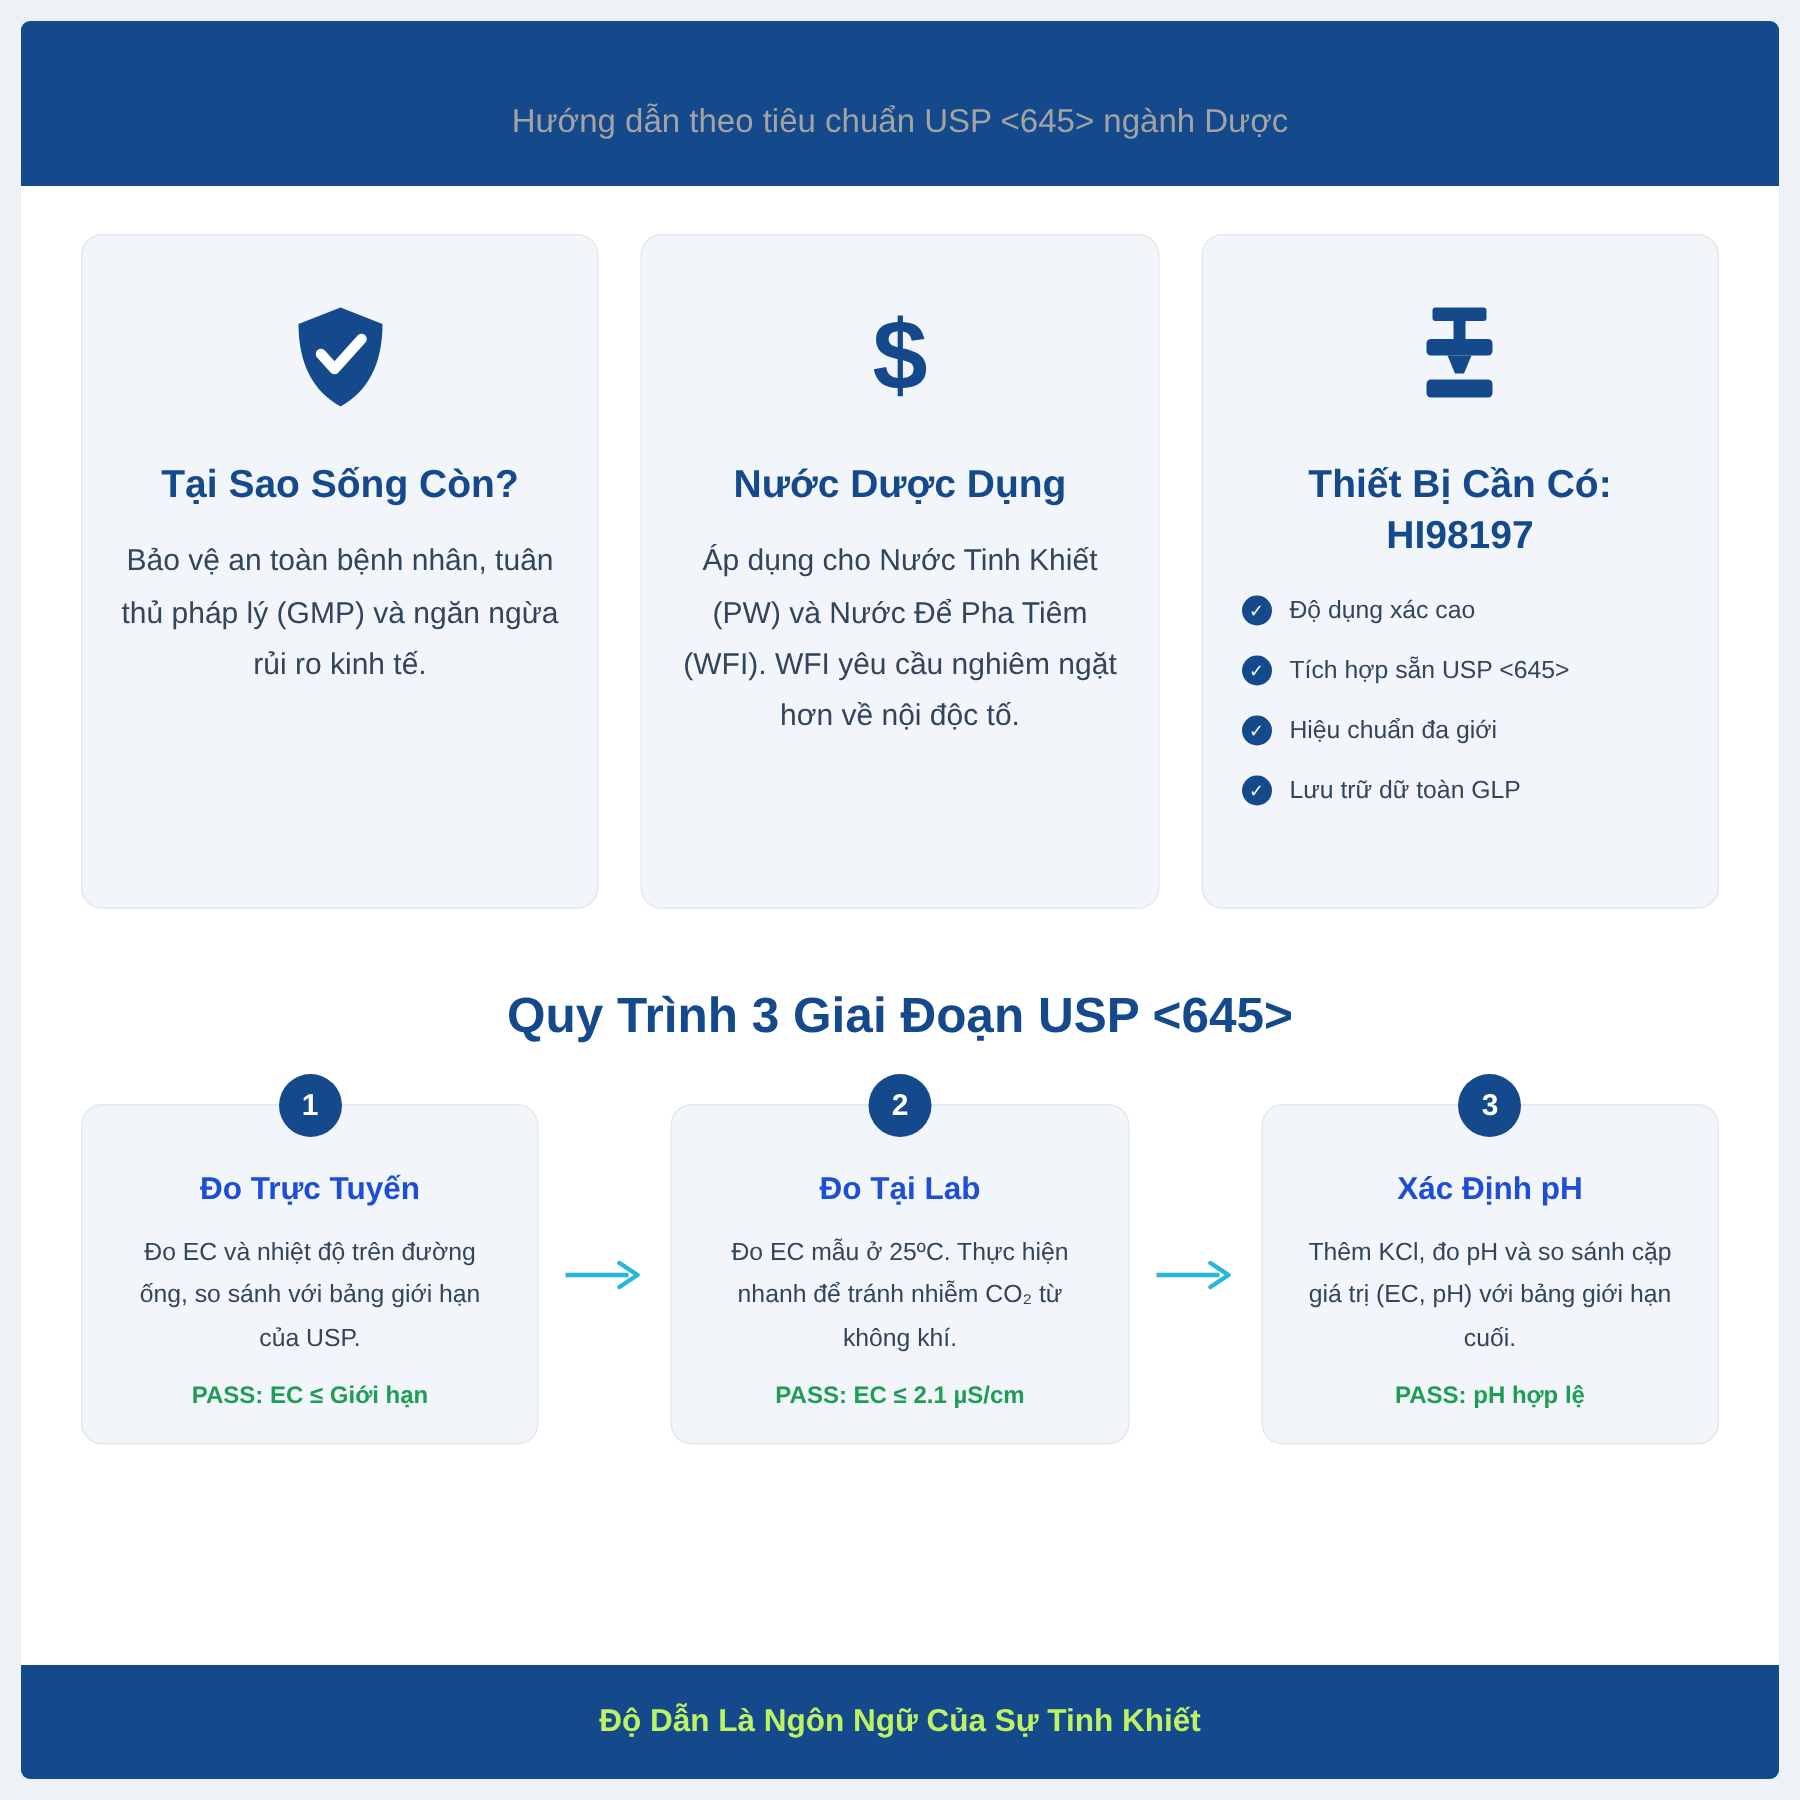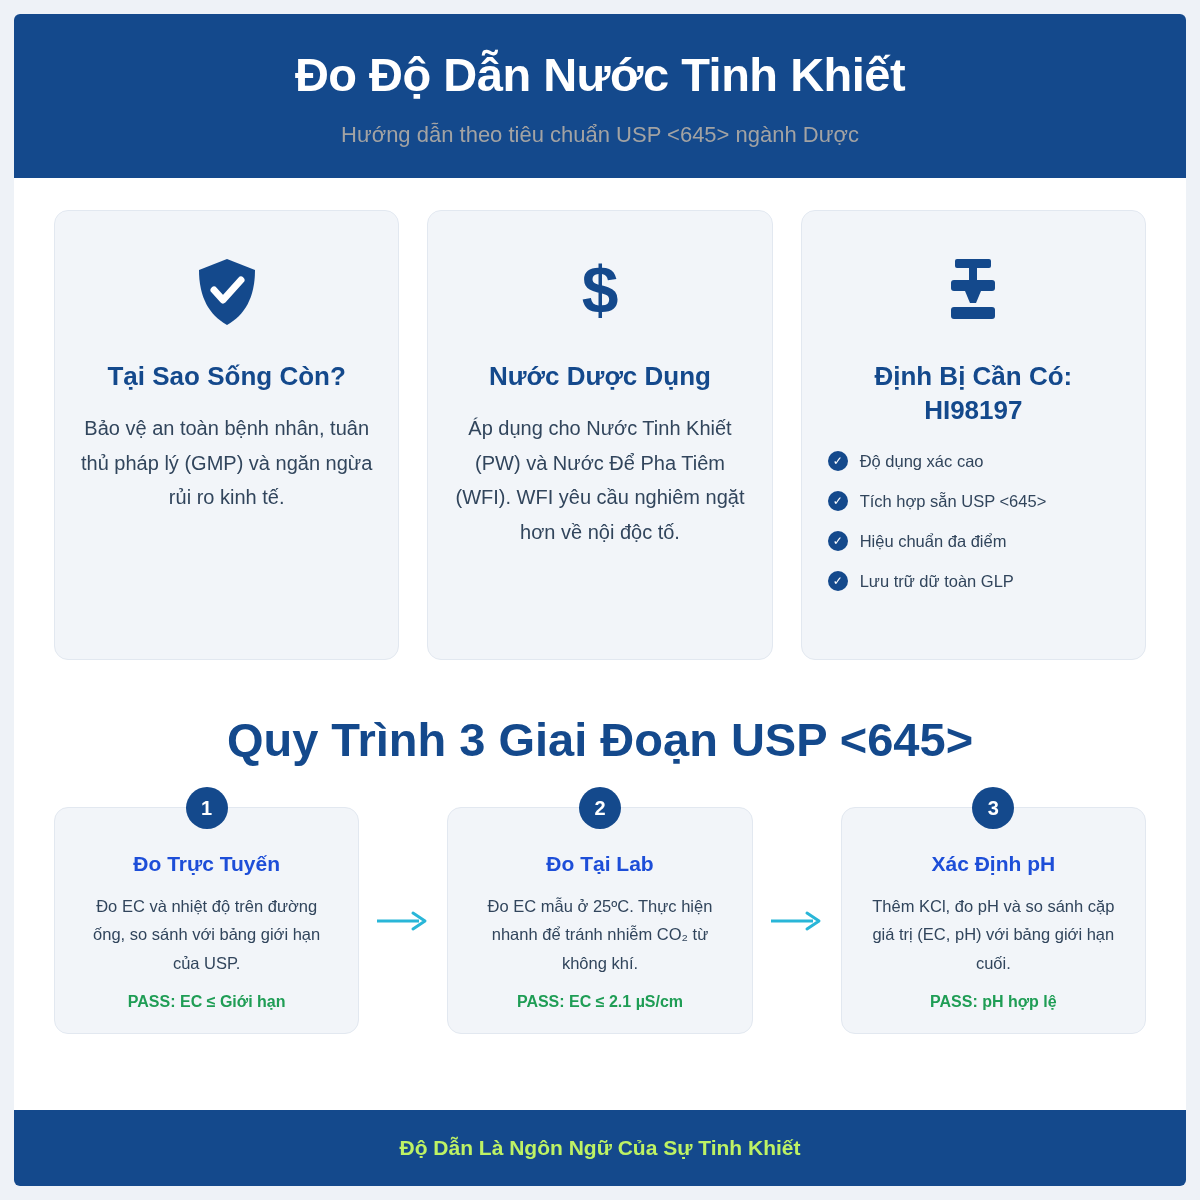--- a/index.html
+++ b/index.html
@@ -128,21 +128,21 @@
     line-height: 20px;
     text-align: center;
     margin-top: 1px;
   }
 
   
   .process-title {
     margin: 52px 0 0 0;
     text-align: center;
     color: #14498c;
-    font-size: 47px;
+    font-size: 33px;
     font-weight: bold;
   }
   .steps {
     display: flex;
     align-items: stretch;
     margin-top: 40px;
   }
   .step {
     position: relative;
     flex: 1 1 0;
@@ -214,21 +214,20 @@
   }
   .spacer { height: 34px; }
 </style>
 </head>
 <body>
 
 <div class="page">
   <div class="sheet">
 
     <div class="header">
-      <h1>Đo Độ Dẫn Nước Tinh Khiết</h1>
       <div class="subtitle">Hướng dẫn theo tiêu chuẩn USP &lt;645&gt; ngành Dược</div>
     </div>
 
     <div class="body">
 
       <div class="cards">
 
         <div class="card">
           <div class="icon-wrap">
             <svg width="60" height="70" viewBox="0 0 60 70" aria-hidden="true">
@@ -254,35 +253,35 @@
           <div class="icon-wrap">
             <svg width="64" height="70" viewBox="0 0 64 70" aria-hidden="true">
               <rect x="14" y="2" width="36" height="9" rx="2" fill="#14498c"></rect>
               <rect x="28" y="11" width="8" height="12" fill="#14498c"></rect>
               <rect x="10" y="23" width="44" height="11" rx="3" fill="#14498c"></rect>
               <path d="M24 34 L40 34 L35 46 L29 46 Z" fill="#14498c"></path>
               <rect x="10" y="50" width="44" height="12" rx="3" fill="#14498c"></rect>
             </svg>
           </div>
           <h3>
-            <span>Định Bị Cần Có:</span><br>
+            <span>Thiết Bị Cần Có:</span><br>
             <span>HI98197</span>
           </h3>
           <ul class="bullets">
             <li>
               <span class="check">✓</span>
               <span>Độ dụng xác cao</span>
             </li>
             <li>
               <span class="check">✓</span>
               <span>Tích hợp sẵn USP &lt;645&gt;</span>
             </li>
             <li>
               <span class="check">✓</span>
-              <span>Hiệu chuẩn đa điểm</span>
+              <span>Hiệu chuẩn đa giới</span>
             </li>
             <li>
               <span class="check">✓</span>
               <span>Lưu trữ dữ toàn GLP</span>
             </li>
           </ul>
         </div>
       </div>
 
       <h2 class="process-title">Quy Trình 3 Giai Đoạn USP &lt;645&gt;</h2>

